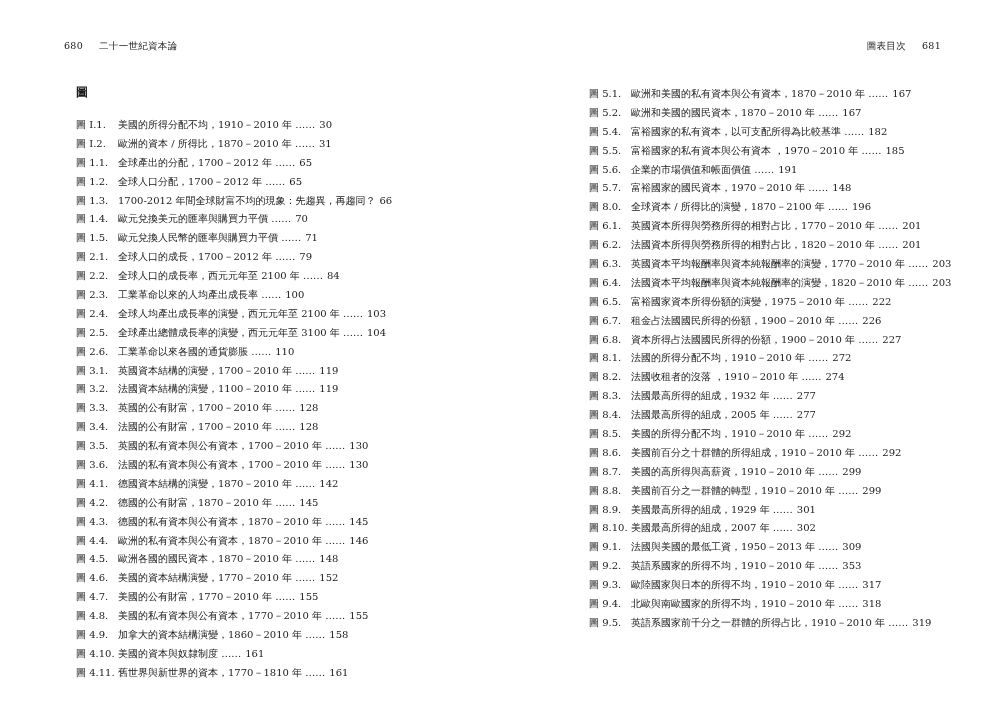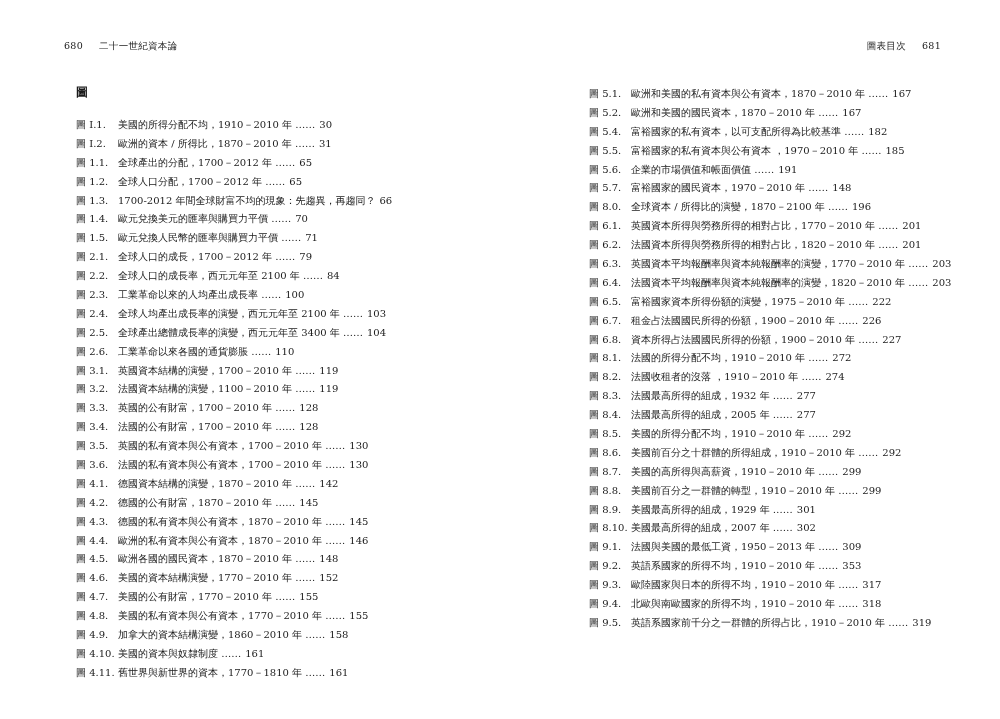--- a/index.html
+++ b/index.html
@@ -34,21 +34,21 @@
       <li class="entry"><span class="label">圖 I.2.</span><span class="caption">歐洲的資本 / 所得比，1870－2010 年 ……</span><span class="page-num">31</span></li>
       <li class="entry"><span class="label">圖 1.1.</span><span class="caption">全球產出的分配，1700－2012 年 ……</span><span class="page-num">65</span></li>
       <li class="entry"><span class="label">圖 1.2.</span><span class="caption">全球人口分配，1700－2012 年 ……</span><span class="page-num">65</span></li>
       <li class="entry"><span class="label">圖 1.3.</span><span class="caption">1700-2012 年間全球財富不均的現象：先趨異，再趨同？</span><span class="page-num">66</span></li>
       <li class="entry"><span class="label">圖 1.4.</span><span class="caption">歐元兌換美元的匯率與購買力平價 ……</span><span class="page-num">70</span></li>
       <li class="entry"><span class="label">圖 1.5.</span><span class="caption">歐元兌換人民幣的匯率與購買力平價 ……</span><span class="page-num">71</span></li>
       <li class="entry"><span class="label">圖 2.1.</span><span class="caption">全球人口的成長，1700－2012 年 ……</span><span class="page-num">79</span></li>
       <li class="entry"><span class="label">圖 2.2.</span><span class="caption">全球人口的成長率，西元元年至 2100 年 ……</span><span class="page-num">84</span></li>
       <li class="entry"><span class="label">圖 2.3.</span><span class="caption">工業革命以來的人均產出成長率 ……</span><span class="page-num">100</span></li>
       <li class="entry"><span class="label">圖 2.4.</span><span class="caption">全球人均產出成長率的演變，西元元年至 2100 年 ……</span><span class="page-num">103</span></li>
-      <li class="entry"><span class="label">圖 2.5.</span><span class="caption">全球產出總體成長率的演變，西元元年至 3400 年 ……</span><span class="page-num">104</span></li>
+      <li class="entry"><span class="label">圖 2.5.</span><span class="caption">全球產出總體成長率的演變，西元元年至 3100 年 ……</span><span class="page-num">104</span></li>
       <li class="entry"><span class="label">圖 2.6.</span><span class="caption">工業革命以來各國的通貨膨脹 ……</span><span class="page-num">110</span></li>
       <li class="entry"><span class="label">圖 3.1.</span><span class="caption">英國資本結構的演變，1700－2010 年 ……</span><span class="page-num">119</span></li>
       <li class="entry"><span class="label">圖 3.2.</span><span class="caption">法國資本結構的演變，1100－2010 年 ……</span><span class="page-num">119</span></li>
       <li class="entry"><span class="label">圖 3.3.</span><span class="caption">英國的公有財富，1700－2010 年 ……</span><span class="page-num">128</span></li>
       <li class="entry"><span class="label">圖 3.4.</span><span class="caption">法國的公有財富，1700－2010 年 ……</span><span class="page-num">128</span></li>
       <li class="entry"><span class="label">圖 3.5.</span><span class="caption">英國的私有資本與公有資本，1700－2010 年 ……</span><span class="page-num">130</span></li>
       <li class="entry"><span class="label">圖 3.6.</span><span class="caption">法國的私有資本與公有資本，1700－2010 年 ……</span><span class="page-num">130</span></li>
       <li class="entry"><span class="label">圖 4.1.</span><span class="caption">德國資本結構的演變，1870－2010 年 ……</span><span class="page-num">142</span></li>
       <li class="entry"><span class="label">圖 4.2.</span><span class="caption">德國的公有財富，1870－2010 年 ……</span><span class="page-num">145</span></li>
       <li class="entry"><span class="label">圖 4.3.</span><span class="caption">德國的私有資本與公有資本，1870－2010 年 ……</span><span class="page-num">145</span></li>

